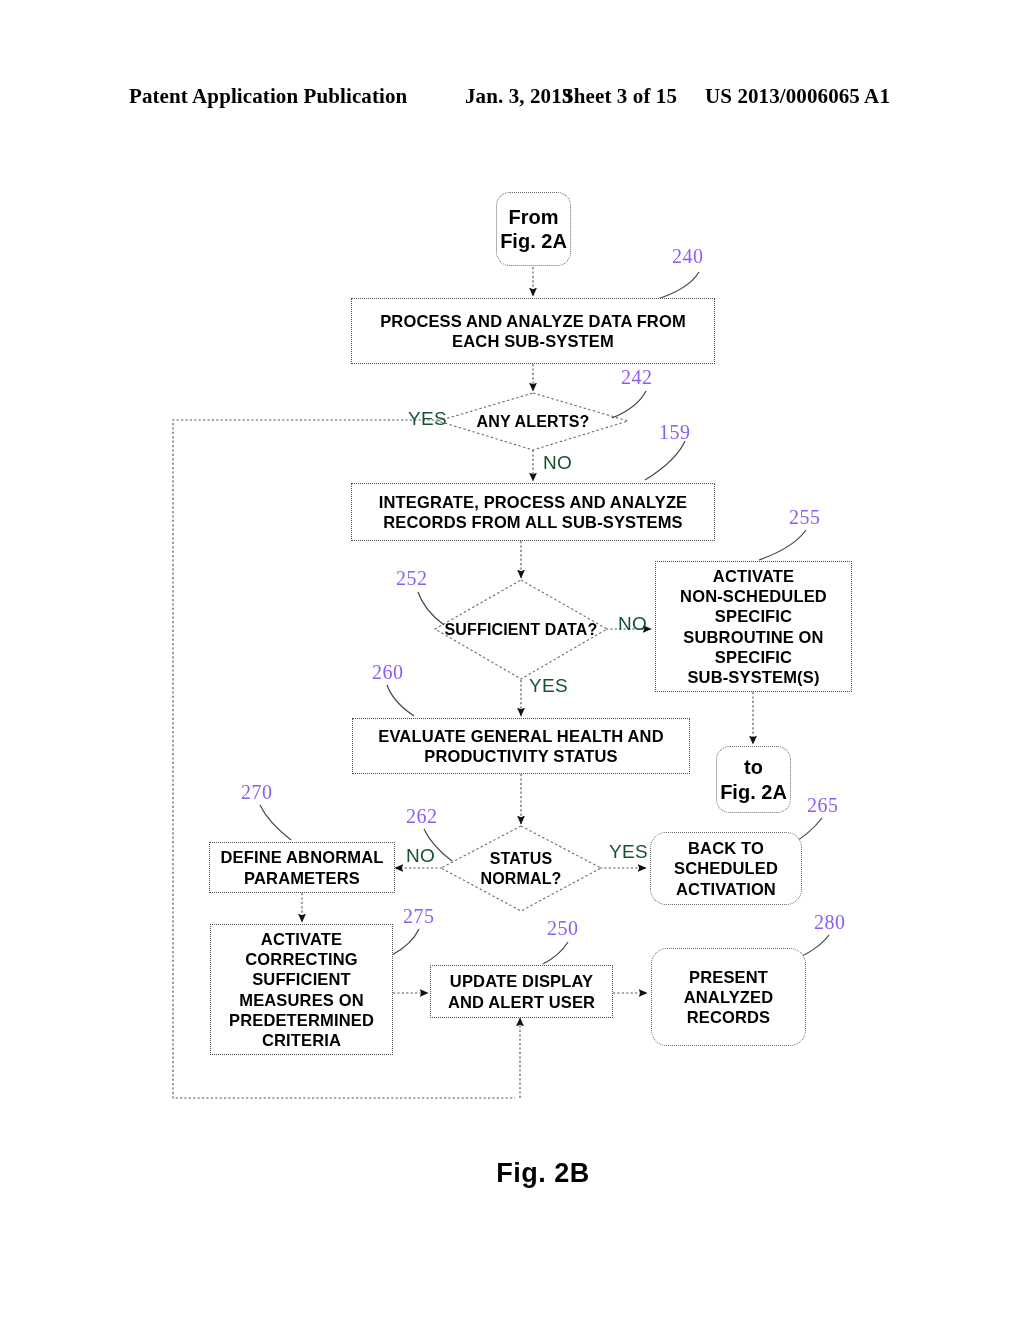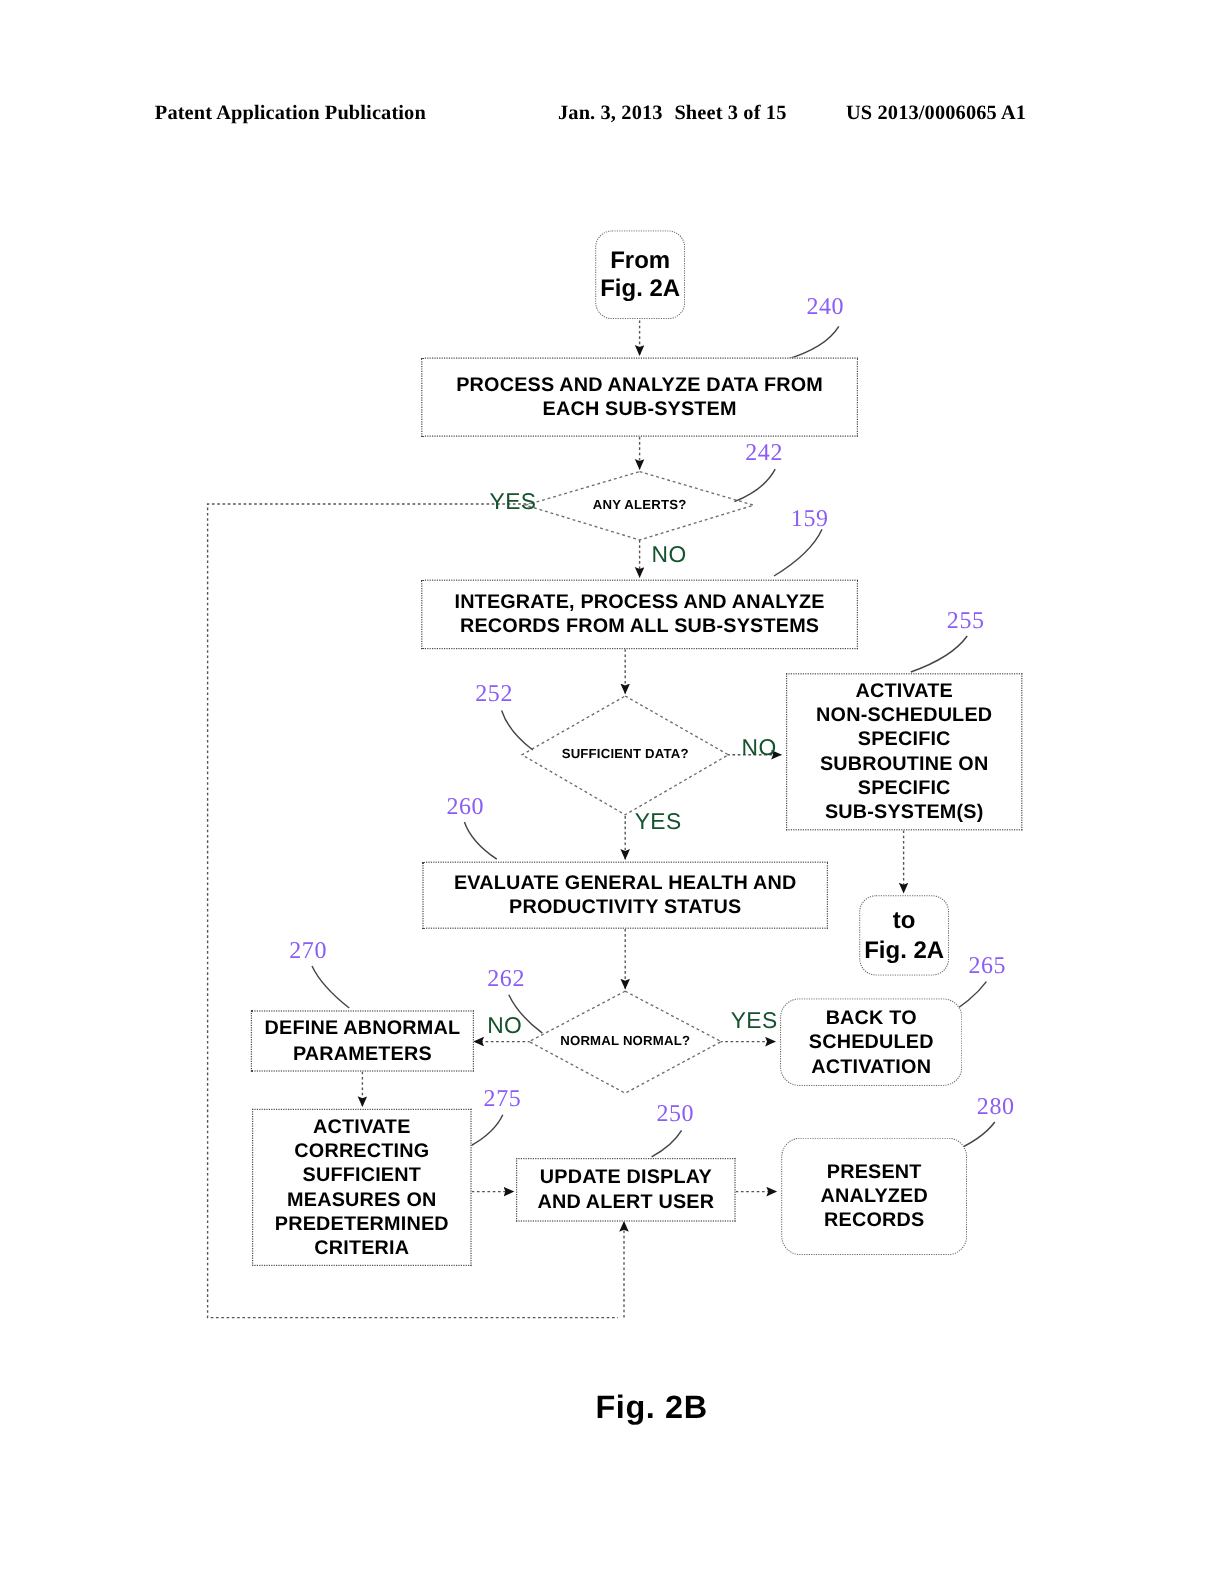--- a/index.html
+++ b/index.html
@@ -18,21 +18,21 @@
 
   
   #patent-header {
     position: absolute;
     top: 84px;
     left: 0;
     width: 1024px;
     height: 30px;
     font-family: "Liberation Serif", serif;
     font-weight: bold;
-    font-size: 17px;
+    font-size: 21px;
     letter-spacing: 0.1px;
     white-space: nowrap;
   }
   #patent-header .h-pub   { position: absolute; left: 129px;  top: 0; }
   #patent-header .h-date  { position: absolute; left: 428px;  top: 0; margin-left: 37px; }
   #patent-header .h-sheet { position: absolute; left: 562px;  top: 0; }
   #patent-header .h-num   { position: absolute; left: 705px;  top: 0; }
 
   
   #diagram {
@@ -83,21 +83,21 @@
   .node .txt { display: block; }
 
   
   .decision {
     position: absolute;
     display: flex;
     align-items: center;
     justify-content: center;
     text-align: center;
     font-weight: bold;
-    font-size: 11px;
+    font-size: 16px;
     letter-spacing: 0.15px;
     line-height: 1.2;
     color: #000;
   }
   .decision .dlabel {
     position: relative;
     z-index: 2;
     padding: 0 6px;
   }
 
@@ -261,21 +261,21 @@
 
   <div class="node proc" style="left:352px; top:718px; width:338px; height:56px;">
     <div>
       <span class="txt">EVALUATE GENERAL HEALTH AND</span>
       <span class="txt">PRODUCTIVITY STATUS</span>
     </div>
   </div>
 
   <div class="decision" style="left:441px; top:826px; width:160px; height:85px;">
     <div class="dlabel">
-      <span class="txt">NORMAL</span>
+      <span class="txt">STATUS</span>
       <span class="txt">NORMAL?</span>
     </div>
   </div>
 
   <div class="node proc" style="left:209px; top:842px; width:186px; height:51px;">
     <div>
       <span class="txt">DEFINE ABNORMAL</span>
       <span class="txt">PARAMETERS</span>
     </div>
   </div>

